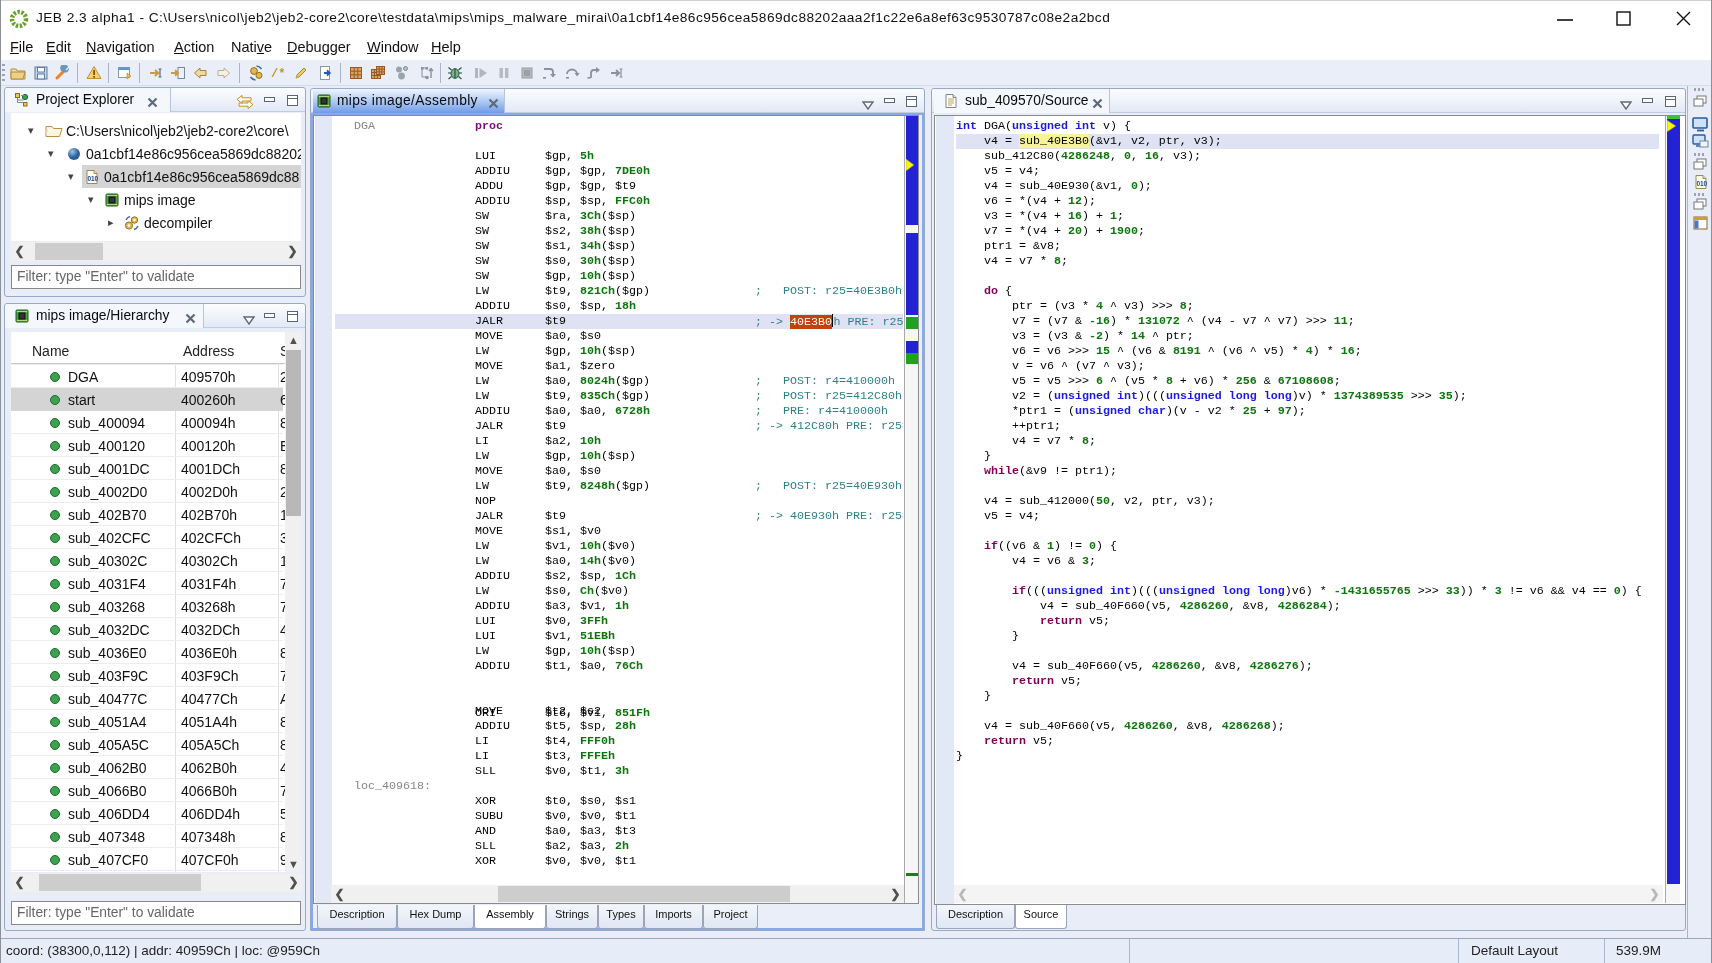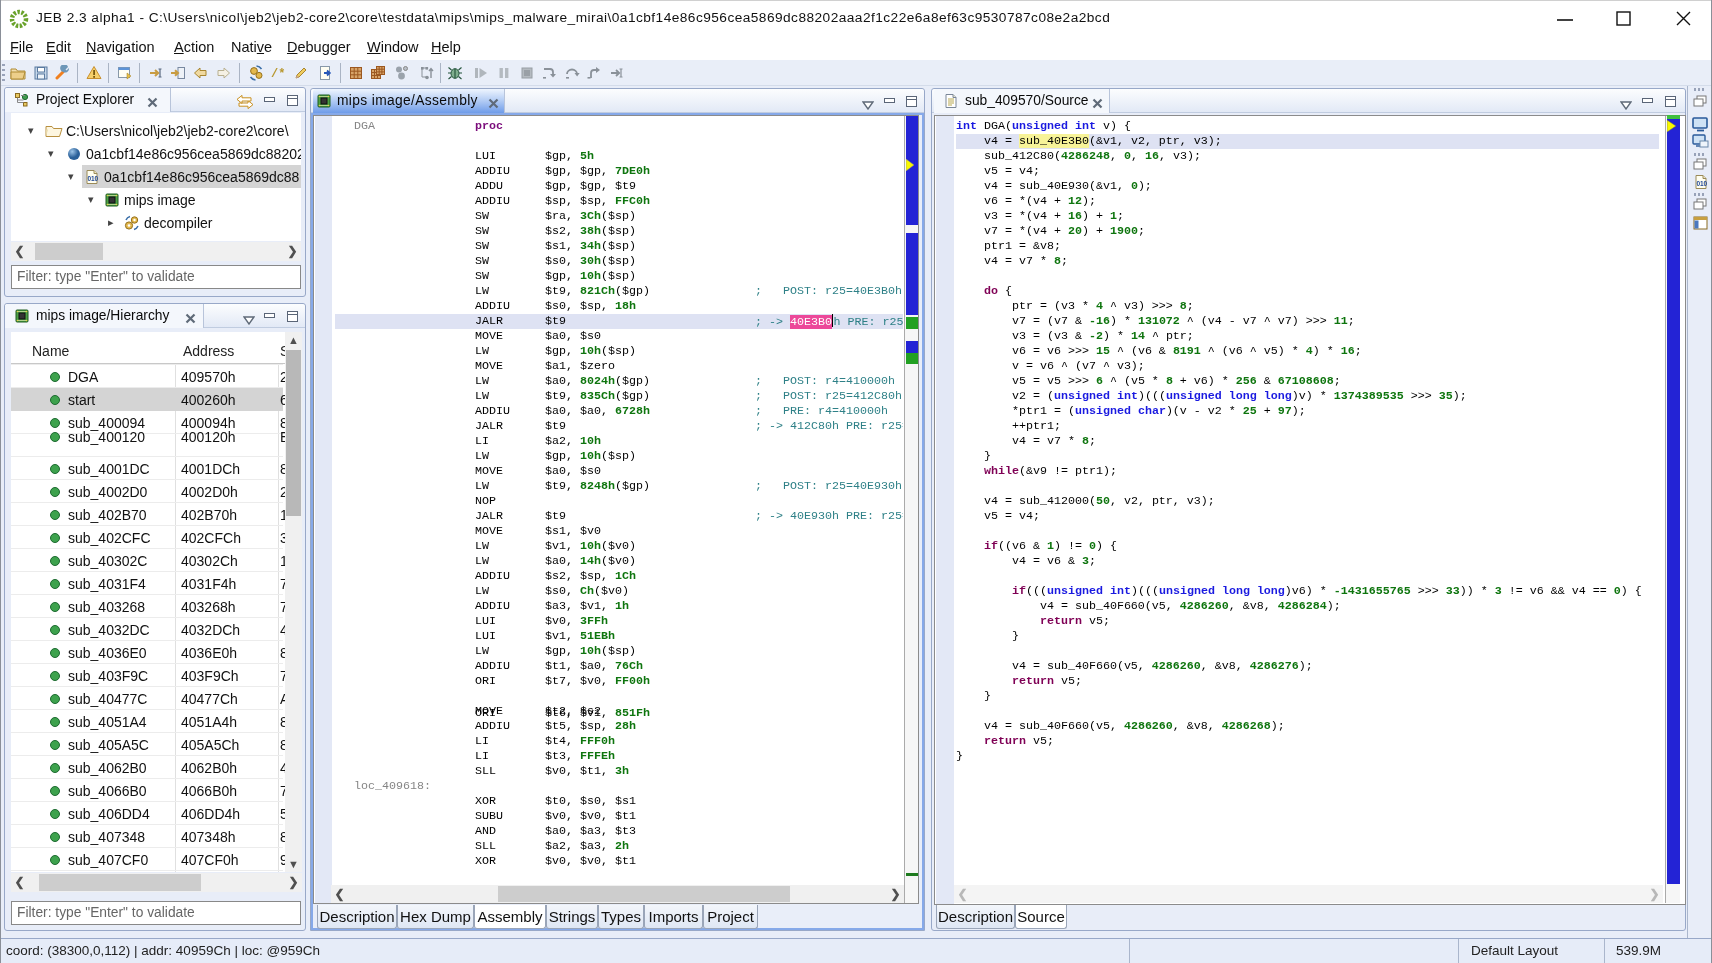--- a/index.html
+++ b/index.html
@@ -65,27 +65,27 @@
 
 .code { font-family:"Liberation Mono",monospace; font-size:11.667px; line-height:15px; }
 .cl { position:absolute; left:0; width:100%; white-space:pre; height:15px; color:#000; }
 .pos { position:absolute; top:0; white-space:pre; }
 .lab { color:#858585; }
 .proc { color:#7b0c7b; }
 b.g { color:#0e750e; }
 b.kb { color:#1a1ae0; }
 b.km { color:#7f0055; }
 .c { color:#2e8087; }
-.selx { background:#ec4899; color:#fff; }
+.selx { background:#c2410c; color:#fff; }
 .caret { display:inline-block; width:1.5px; height:13px; background:#000; vertical-align:-2px; }
 .yhl { background:#f7f398; }
 
 .btab { position:absolute; height:24px; border:1px solid #9aa5b8; border-top:none;
   background:linear-gradient(#f3f6fb,#dfe7f4); border-radius:0 0 3px 3px;
-  font-size:15px; color:#111; text-align:center; }
+  font-size:11px; color:#111; text-align:center; }
 .btab.sel { background:#fff; z-index:2; }
 .btab span { display:inline-block; margin-top:3px; }
 
 #status { position:absolute; left:0; top:938px; width:1712px; height:25px; background:#e6ecf8;
   border-top:1px solid #98a8c8; font-size:13.5px; color:#222; }
 #status .cell { position:absolute; top:0; height:100%; border-left:1px solid #aab6cc; }
 </style></head>
 <body>
 
 <div class="abs" style="left:0;top:0;width:1px;height:963px;background:#8a8f98;z-index:99"></div>
@@ -401,21 +401,21 @@
           <span class="hn">start</span>
           <span class="ha">400260h</span>
           <span class="hx">6</span>
         </div>
 <div class="hr" style="top:79px;">
           <span class="dot"></span>
           <span class="hn">sub_400094</span>
           <span class="ha">400094h</span>
           <span class="hx">8</span>
         </div>
-<div class="hr" style="top:93px;text-align:right;">
+<div class="hr" style="top:102px;text-align:right;">
           <span class="dot"></span>
           <span class="hn">sub_400120</span>
           <span class="ha">400120h</span>
           <span class="hx">E</span>
         </div>
 <div class="hr" style="top:125px;">
           <span class="dot"></span>
           <span class="hn">sub_4001DC</span>
           <span class="ha">4001DCh</span>
           <span class="hx">8</span>
@@ -603,21 +603,20 @@
 <div class="cl" style="top:408px"><span class="pos" style="left:140px">MOVE      $s1, $v0</span></div>
 <div class="cl" style="top:423px"><span class="pos" style="left:140px">LW        $v1, <b class="g">10h</b>($v0)</span></div>
 <div class="cl" style="top:438px"><span class="pos" style="left:140px">LW        $a0, <b class="g">14h</b>($v0)</span></div>
 <div class="cl" style="top:453px"><span class="pos" style="left:140px">ADDIU     $s2, $sp, <b class="g">1Ch</b></span></div>
 <div class="cl" style="top:468px"><span class="pos" style="left:140px">LW        $s0, <b class="g">Ch</b>($v0)</span></div>
 <div class="cl" style="top:483px"><span class="pos" style="left:140px">ADDIU     $a3, $v1, <b class="g">1h</b></span></div>
 <div class="cl" style="top:498px"><span class="pos" style="left:140px">LUI       $v0, <b class="g">3FFh</b></span></div>
 <div class="cl" style="top:513px"><span class="pos" style="left:140px">LUI       $v1, <b class="g">51EBh</b></span></div>
 <div class="cl" style="top:528px"><span class="pos" style="left:140px">LW        $gp, <b class="g">10h</b>($sp)</span></div>
 <div class="cl" style="top:543px"><span class="pos" style="left:140px">ADDIU     $t1, $a0, <b class="g">76Ch</b></span></div>
-<div class="cl" style="top:558px"><span class="pos" style="left:140px">ORI       $t7, $v0, <b class="g">FF00h</b></span></div>
 <div class="cl" style="top:590px"><span class="pos" style="left:140px">ORI       $t6, $v1, <b class="g">851Fh</b></span></div>
 <div class="cl" style="top:588px"><span class="pos" style="left:140px">MOVE      $t2, $s2</span></div>
 <div class="cl" style="top:603px"><span class="pos" style="left:140px">ADDIU     $t5, $sp, <b class="g">28h</b></span></div>
 <div class="cl" style="top:618px"><span class="pos" style="left:140px">LI        $t4, <b class="g">FFF0h</b></span></div>
 <div class="cl" style="top:633px"><span class="pos" style="left:140px">LI        $t3, <b class="g">FFFEh</b></span></div>
 <div class="cl" style="top:648px"><span class="pos" style="left:140px">SLL       $v0, $t1, <b class="g">3h</b></span></div>
 <div class="cl" style="top:663px"><span class="pos lab" style="left:19px">loc_409618:</span></div>
 <div class="cl" style="top:678px"><span class="pos" style="left:140px">XOR       $t0, $s0, $s1</span></div>
 <div class="cl" style="top:693px"><span class="pos" style="left:140px">SUBU      $v0, $v0, $t1</span></div>
 <div class="cl" style="top:708px"><span class="pos" style="left:140px">AND       $a0, $a3, $t3</span></div>

